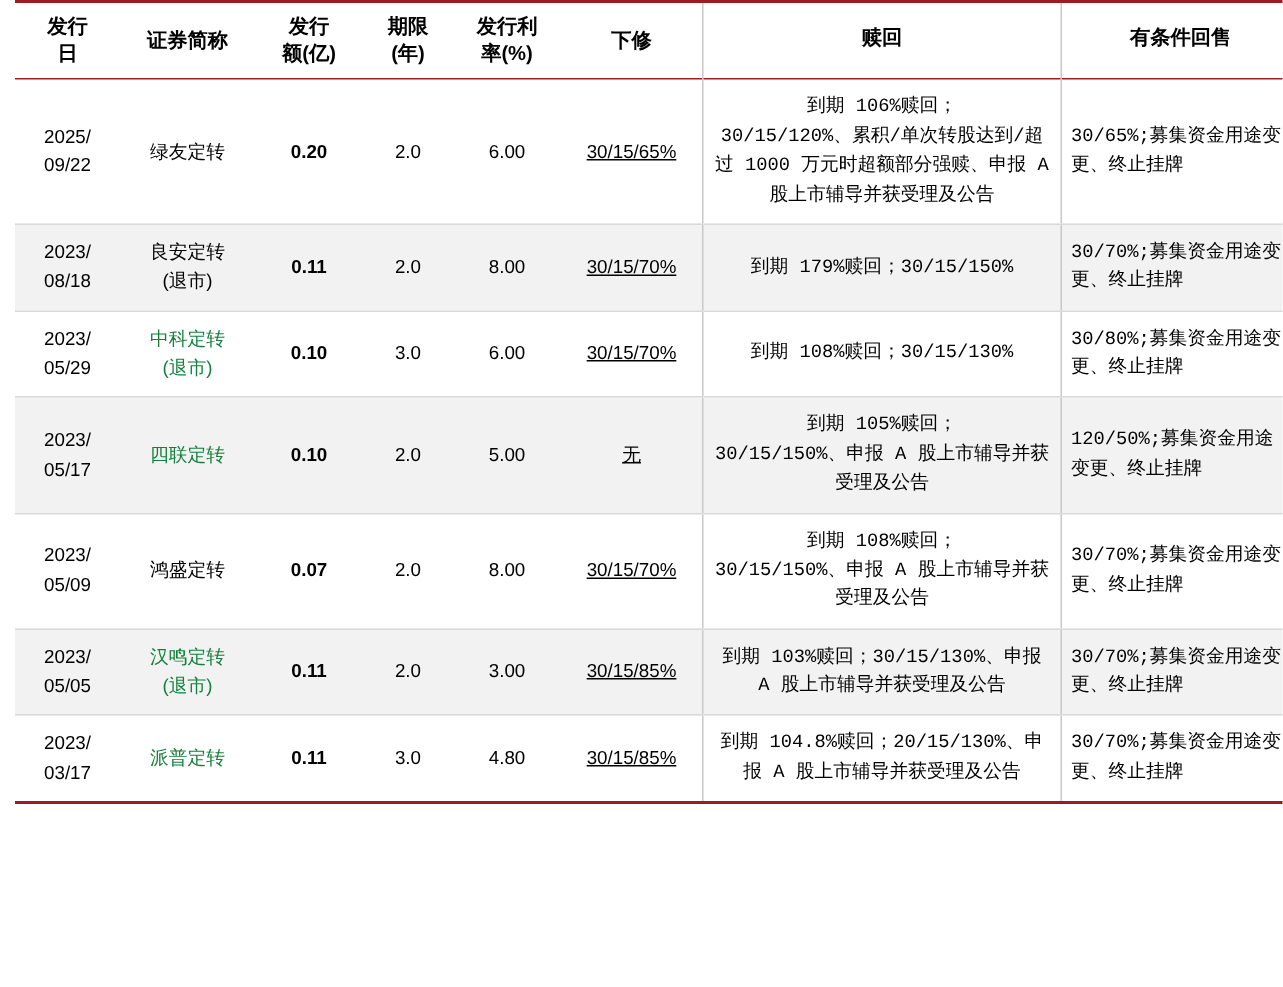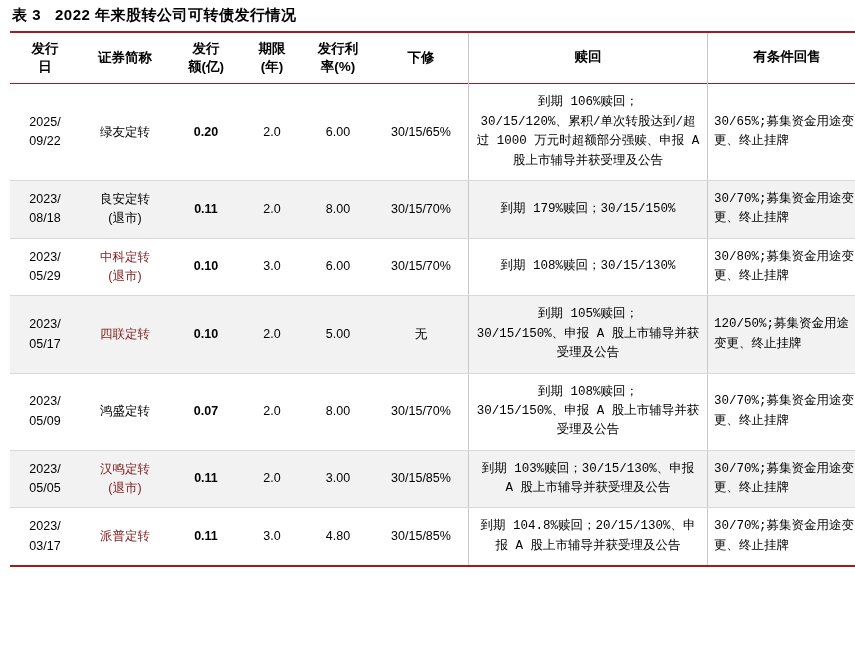--- a/index.html
+++ b/index.html
@@ -85,54 +85,51 @@
     text-align: center;
     width: 52px;
   }
   td.c-rate {
     text-align: center;
     width: 64px;
   }
   td.c-down {
     text-align: center;
     width: 86px;
+    text-decoration: underline;
   }
   td.c-redeem {
     text-align: center;
     width: 230px;
     padding-left: 10px;
   }
   td.c-sell {
     text-align: left;
     width: 150px;
     padding-left: 10px;
   }
   th.h-redeem, th.h-sell {
     text-align: center;
   }
   .vline {
     border-left: 0.7px solid #c8c8c8;
     font-family: Liberation Mono, monospace;
   }
   .red {
-    color: #7f1d1d;
+    color: #15803d;
   }
   .ml {
     white-space: pre-line;
   }
 </style>
 </head>
 <body>
 
 <div class="page">
 
-  <div class="title-bar">
-    <span class="title-label">表 3</span>
-    <span class="title-text">2022 年来股转公司可转债发行情况</span>
-  </div>
 
   <table class="main">
     <thead>
       <tr class="rule-top rule-mid">
         <th class="ml" style="width:62px">发行
 日</th>
         <th class="ml" style="width:82px">证券简称</th>
         <th class="ml" style="width:64px">发行
 额(亿)</th>
         <th class="ml" style="width:52px">期限

